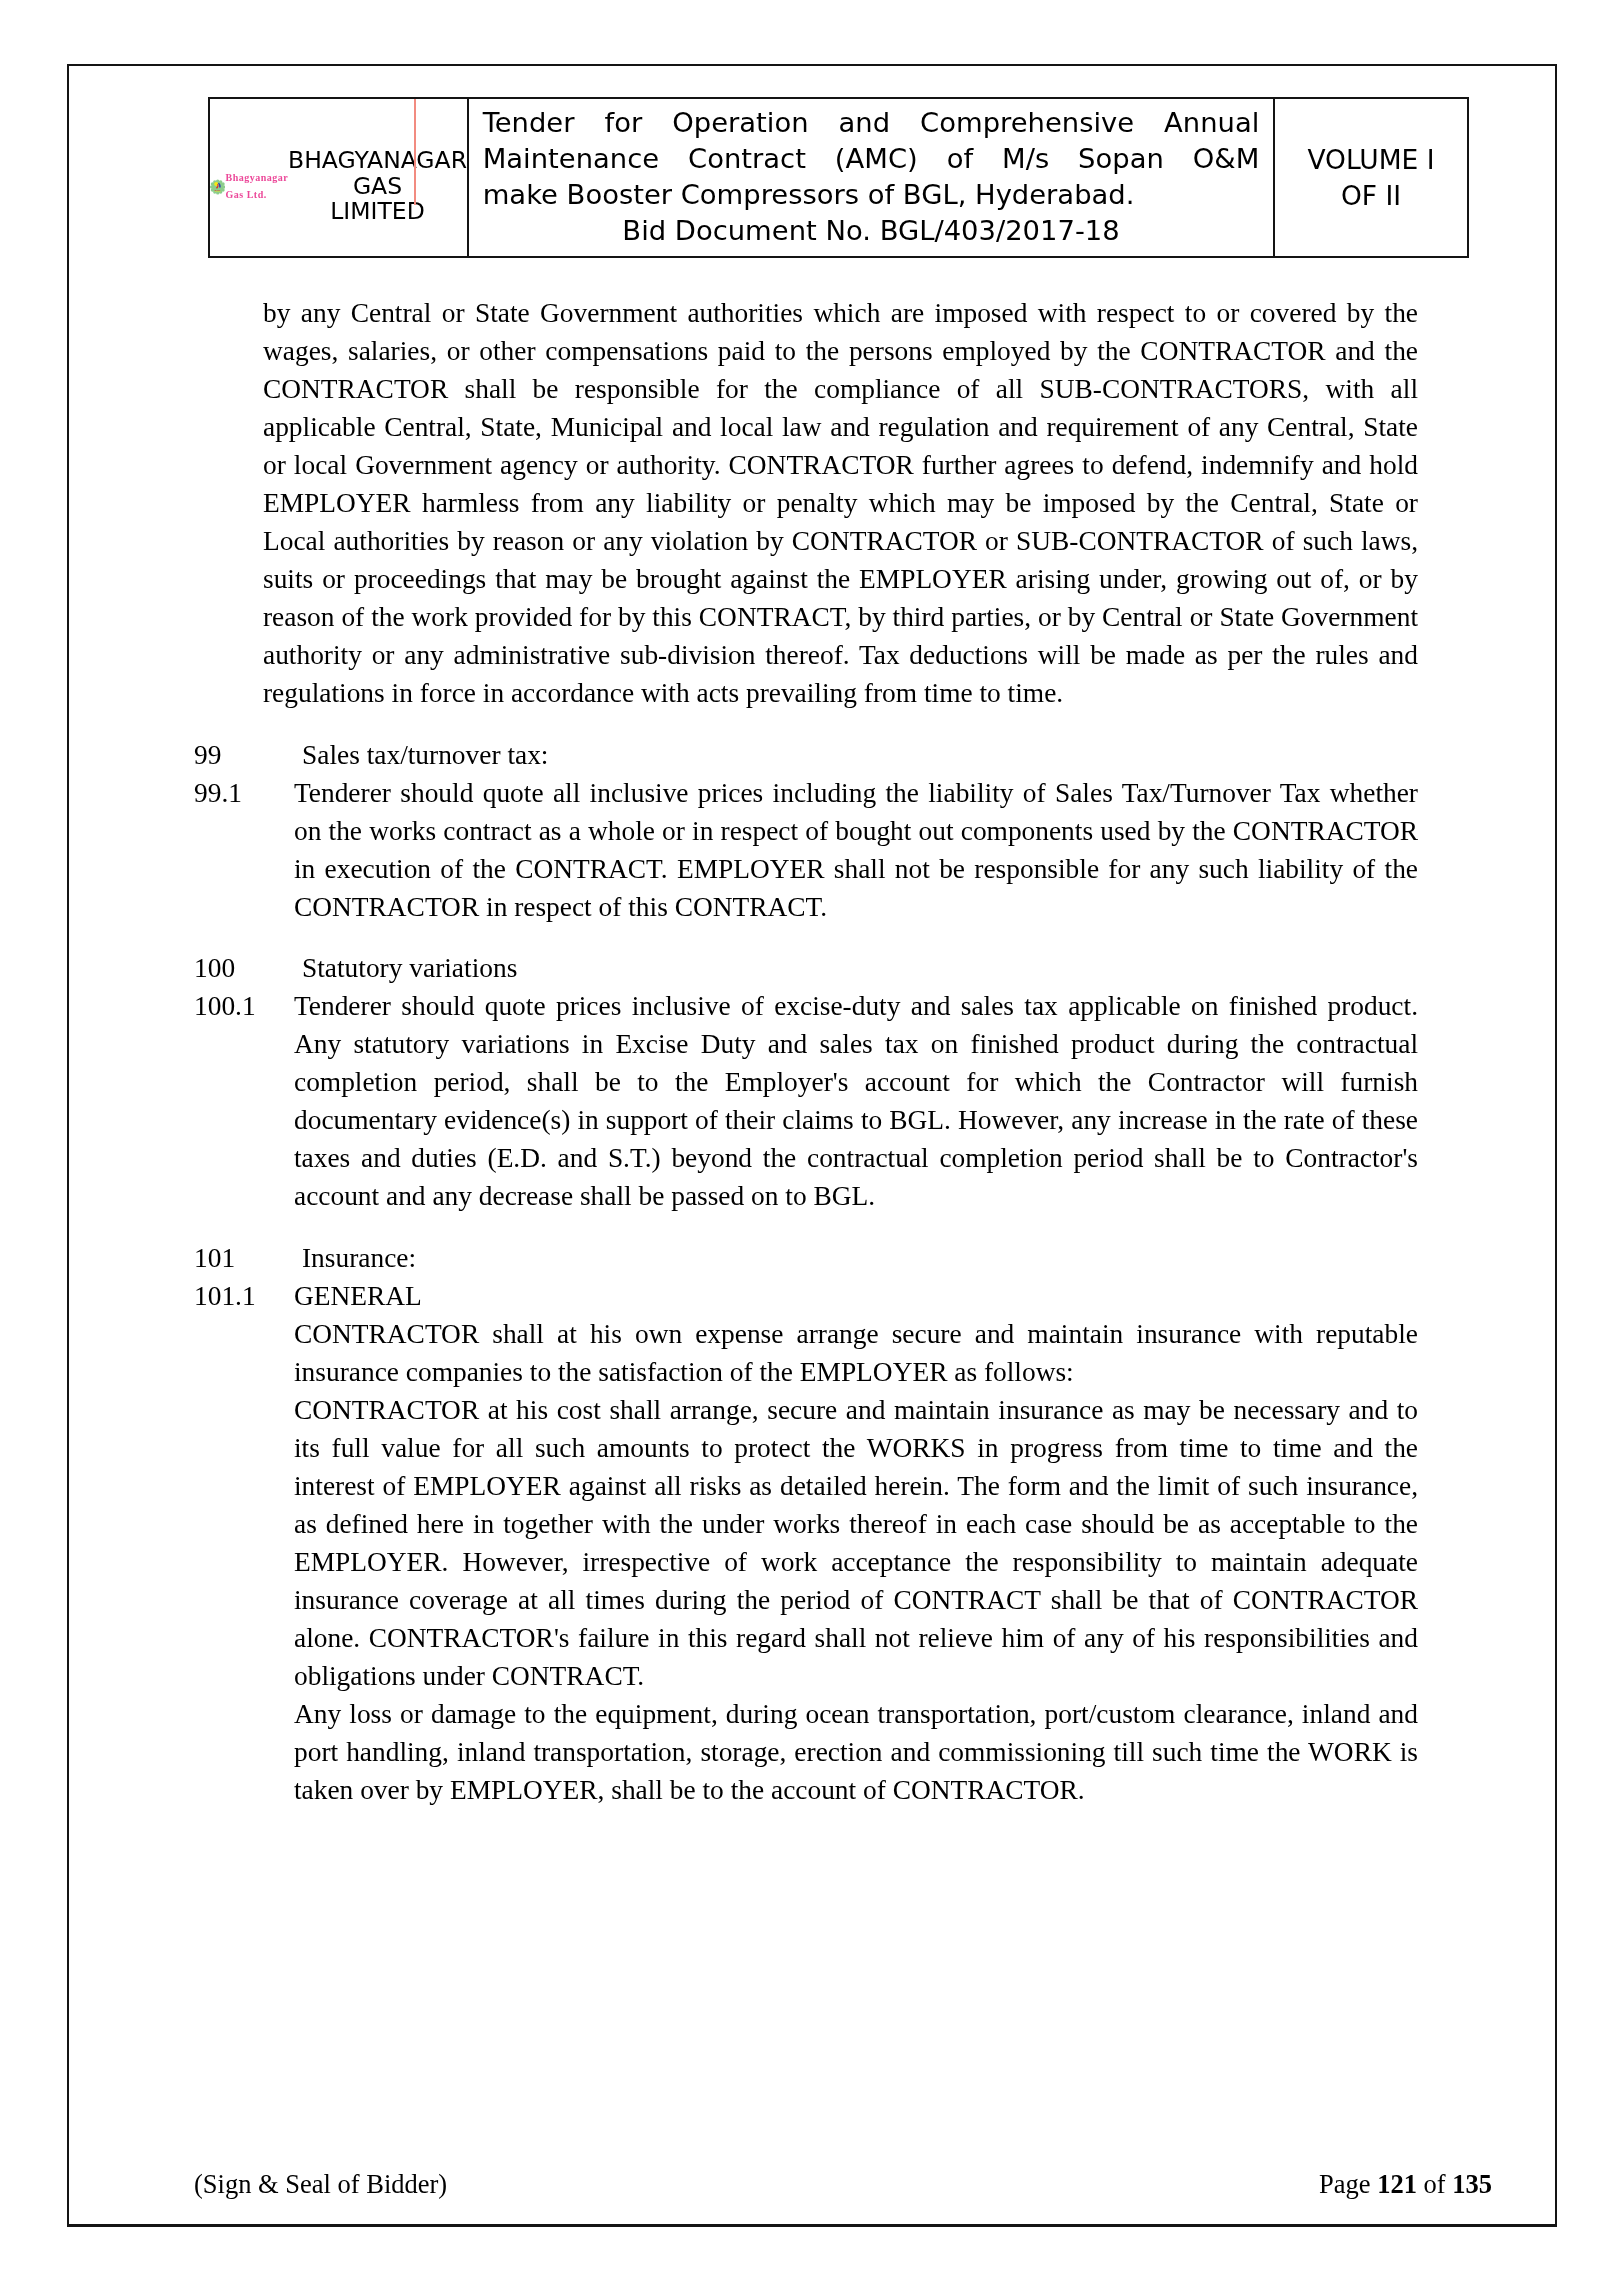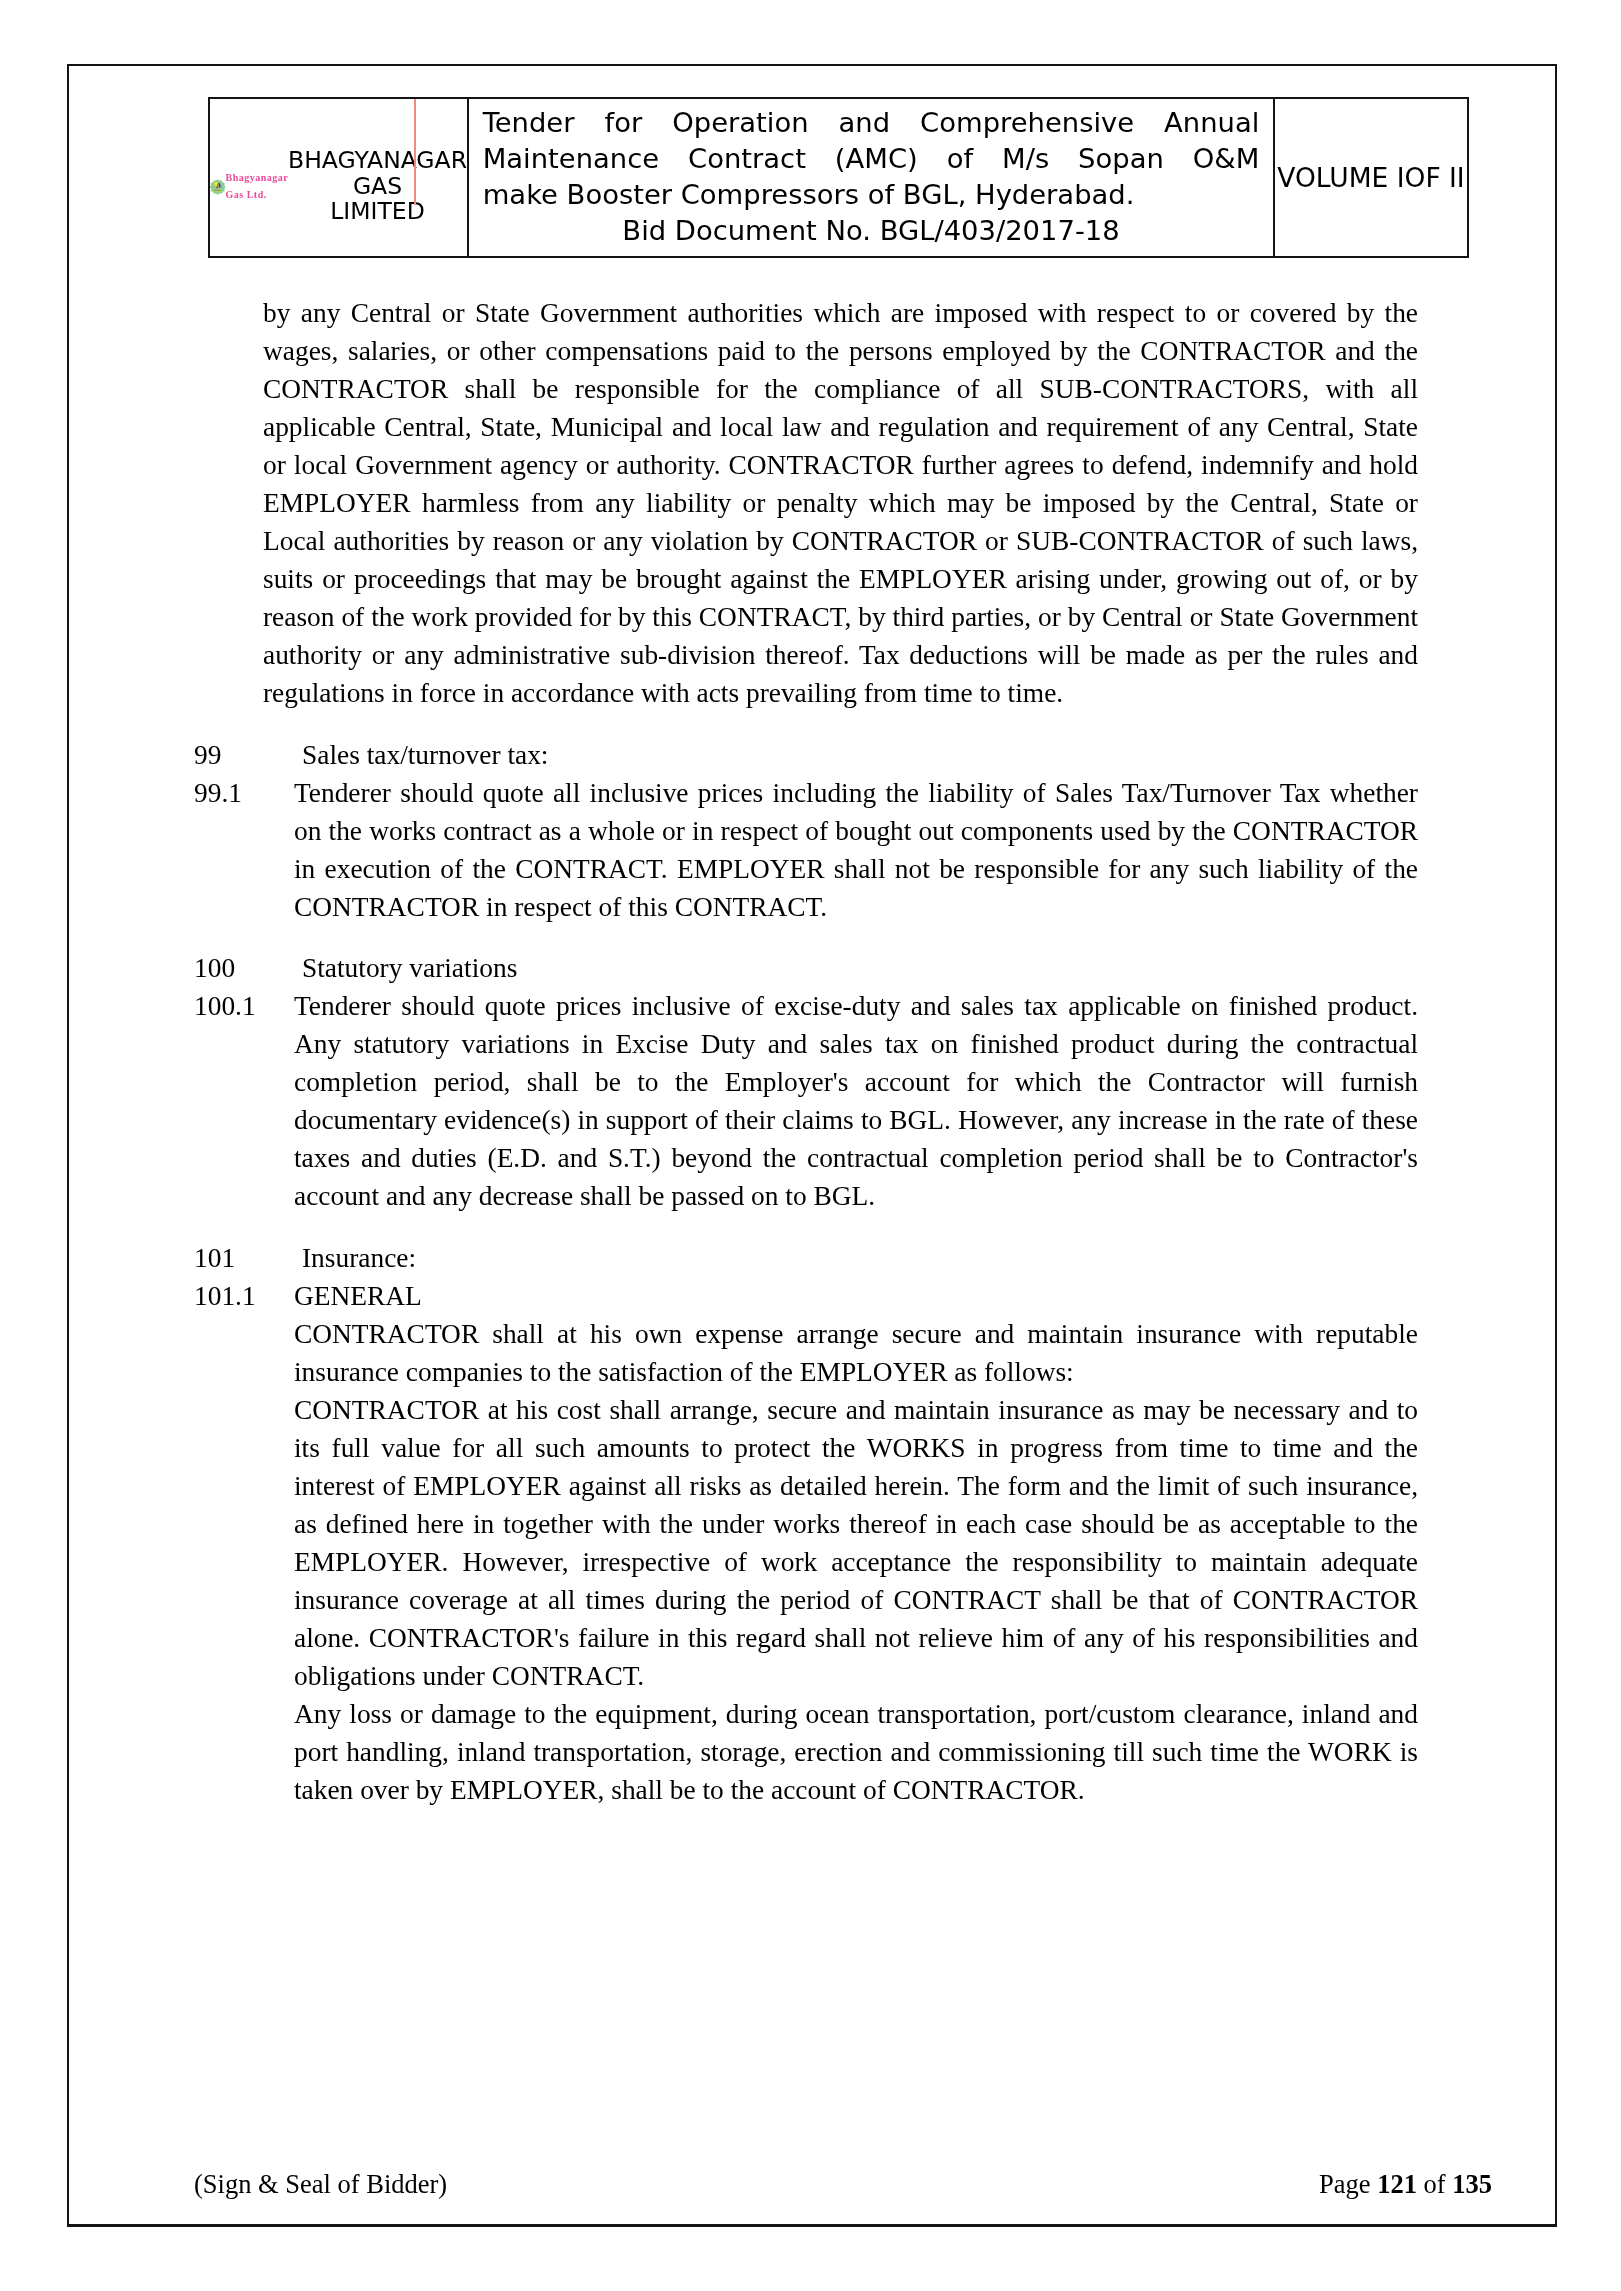--- a/index.html
+++ b/index.html
@@ -58,21 +58,21 @@
     padding:5.9px 13.7px 3.9px 13.7px;
     font-family:"DejaVu Sans", sans-serif;
     font-size:27.4px; line-height:36px;
     color:#000;
   }
   .title-line-justify { text-align:justify; text-align-last:justify; }
   .title-line-left { text-align:left; }
   .title-line-center { text-align:center; }
   .volume-cell {
     width:192px; flex:none;
-    display:flex; flex-direction:row;
+    display:flex; flex-direction:column;
     align-items:center; justify-content:center;
     font-family:"DejaVu Sans", sans-serif;
     font-size:26.5px; line-height:36px;
     text-align:center;
   }
   
   .content {
     position:absolute; left:125px; top:228px;
     width:1224px;
     font-size:27.4px; line-height:38px;

